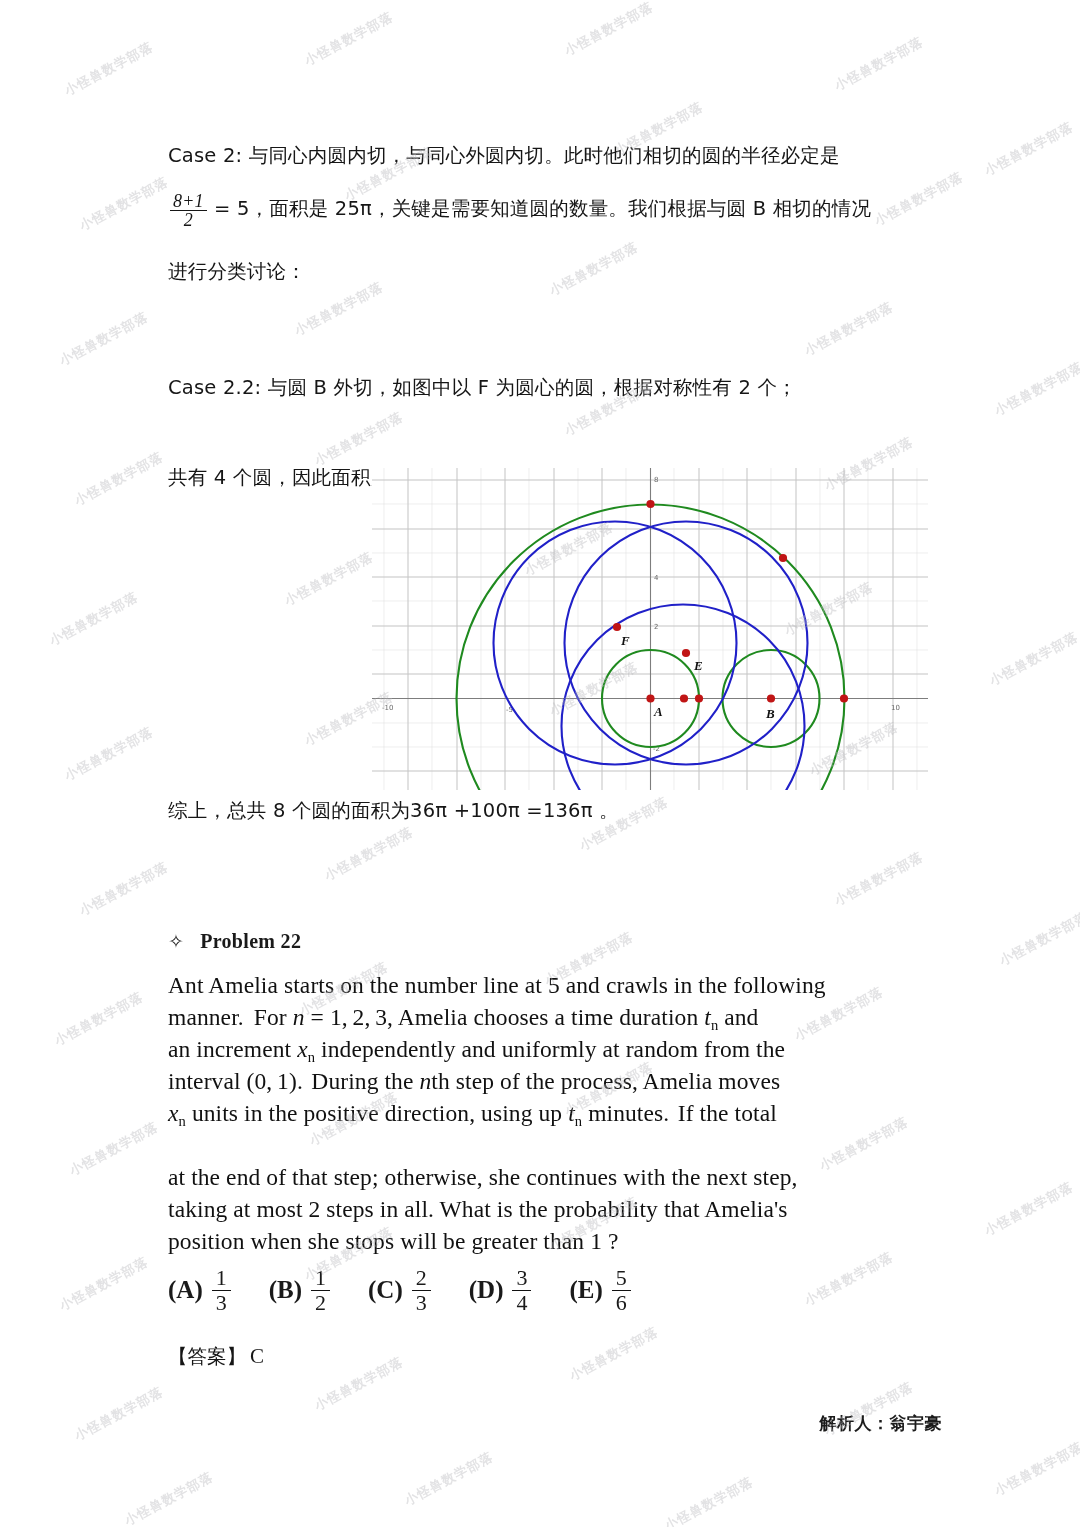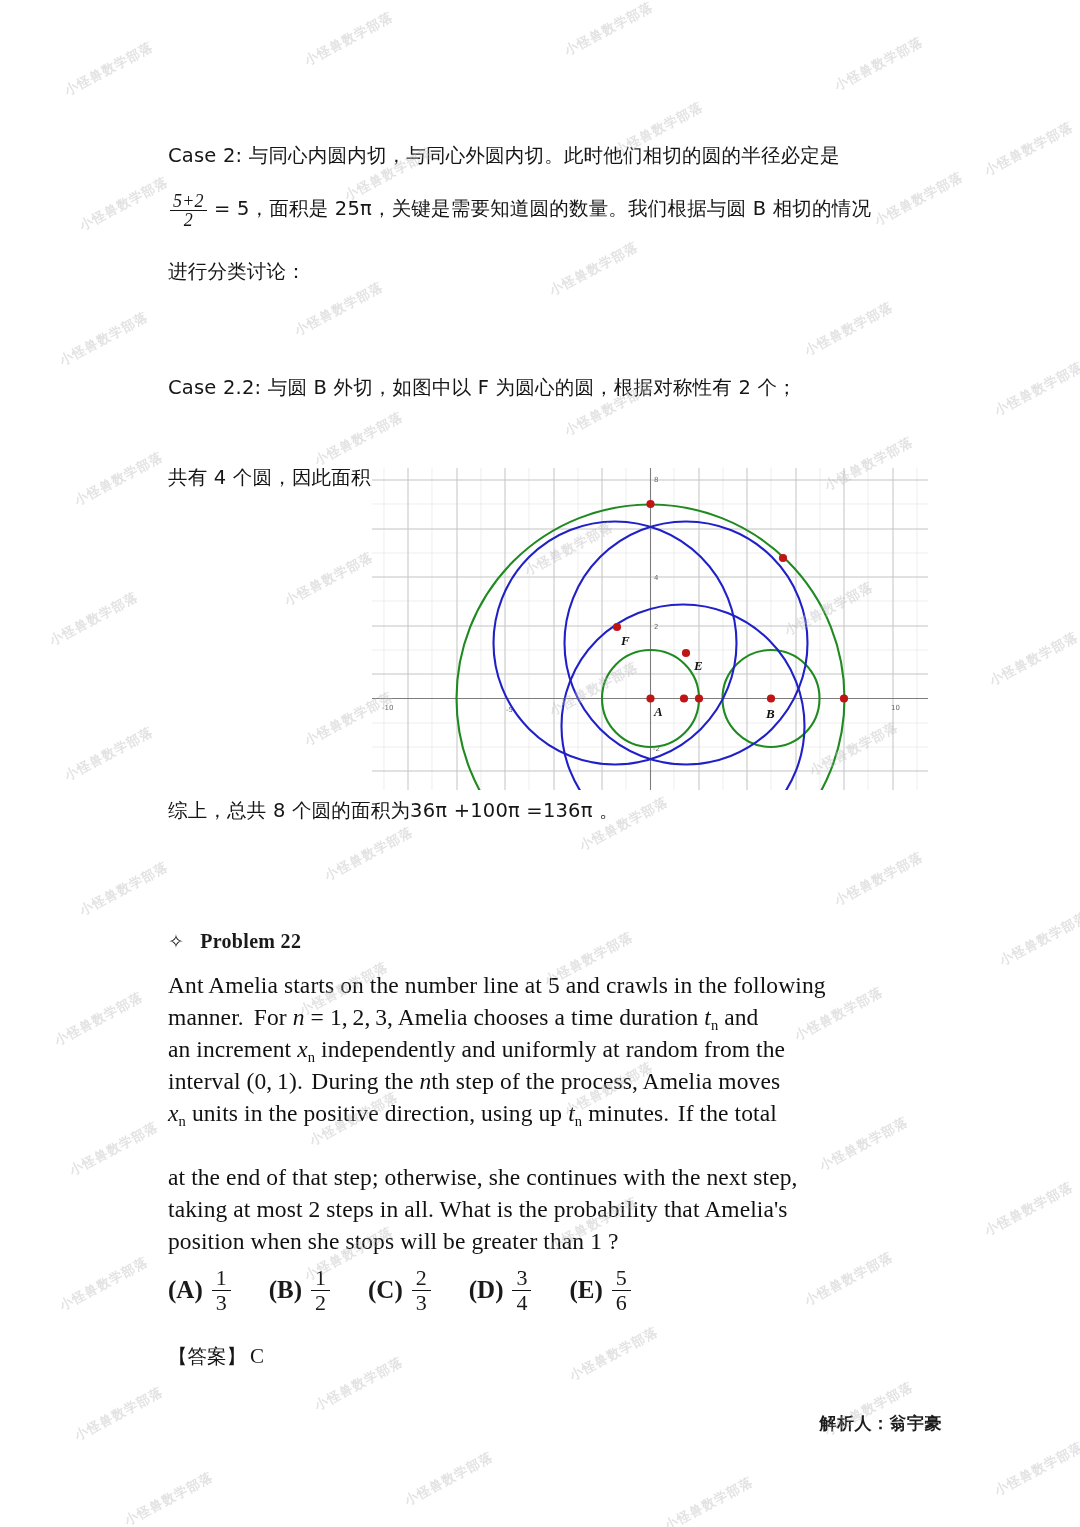--- a/index.html
+++ b/index.html
@@ -220,21 +220,21 @@
     <div class="wm" style="left: 400px; top: 1470px;">小怪兽数学部落</div>
     <div class="wm" style="left: 660px; top: 1495px;">小怪兽数学部落</div>
   </div>
 
 <div id="page">
 
   <div class="body-line cjk" style="left:168px; top:142px;">Case 2:  与同心内圆内切，与同心外圆内切。此时他们相切的圆的半径必定是</div>
 
   <div class="body-line" style="left:168px; top:192px;">
     <span class="frac">
-      <span class="num">5+2</span>
+      <span class="num">8+1</span>
       <span class="den">2</span>
     </span>
     <span class="cjk">= 5，面积是 25π，关键是需要知道圆的数量。我们根据与圆 B 相切的情况</span>
   </div>
 
   <div class="body-line cjk" style="left:168px; top:258px;">进行分类讨论：</div>
 
 
   <div class="body-line cjk" style="left:168px; top:374px;">Case 2.2:  与圆 B 外切，如图中以 F 为圆心的圆，根据对称性有 2 个；</div>
 

